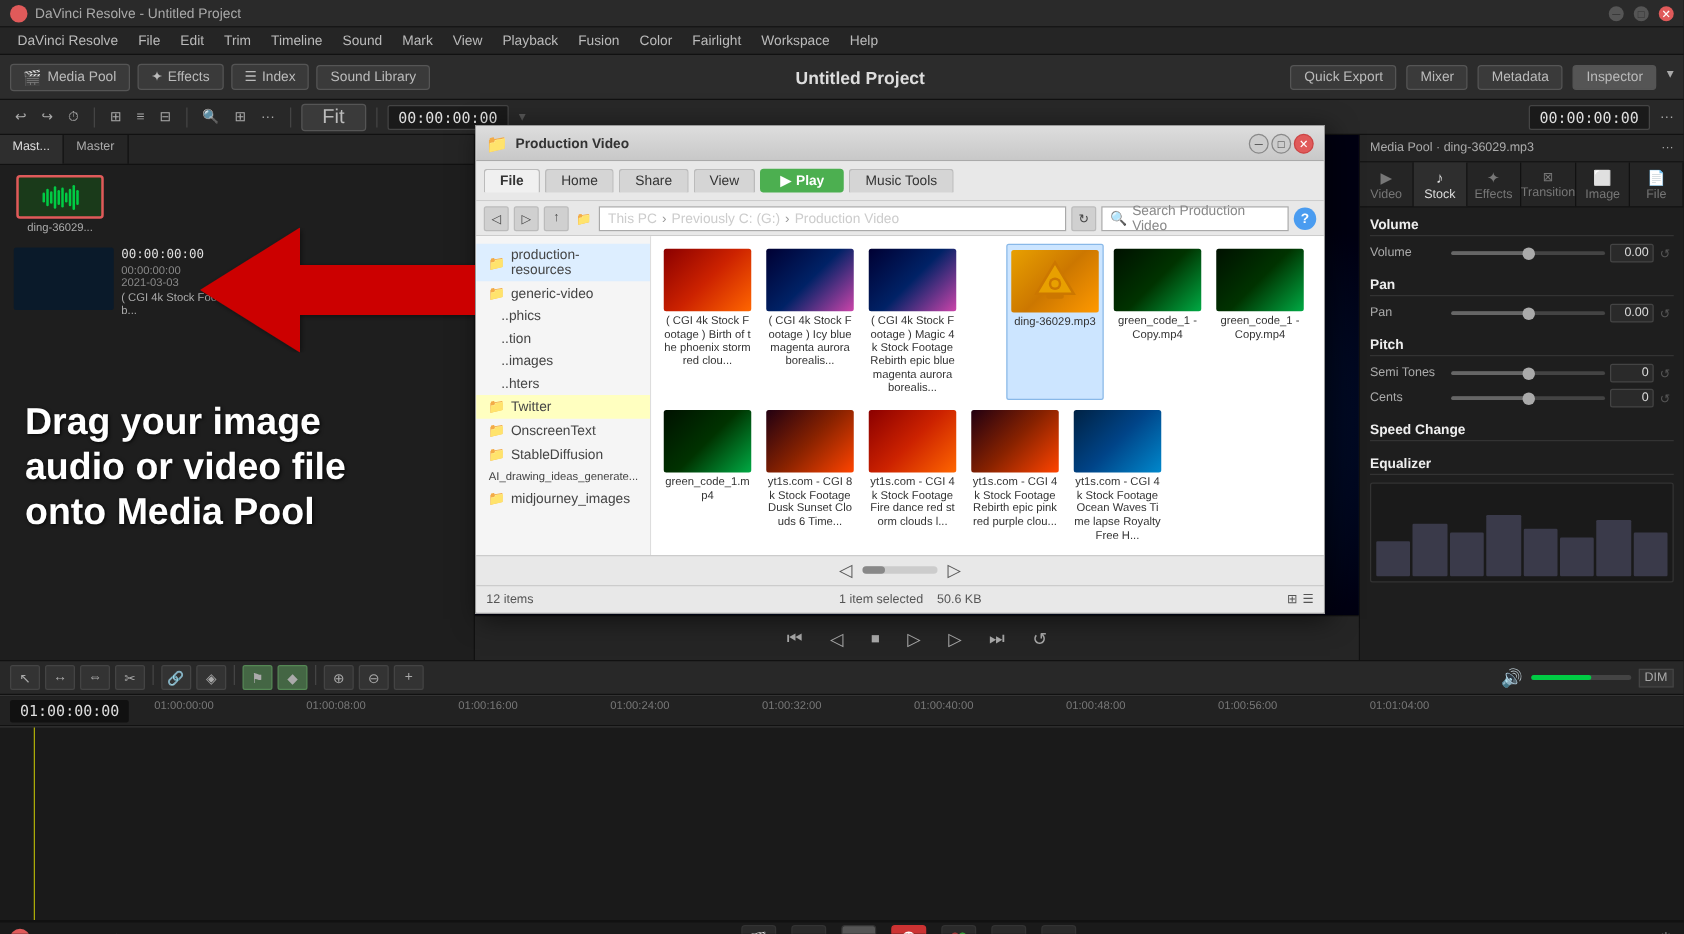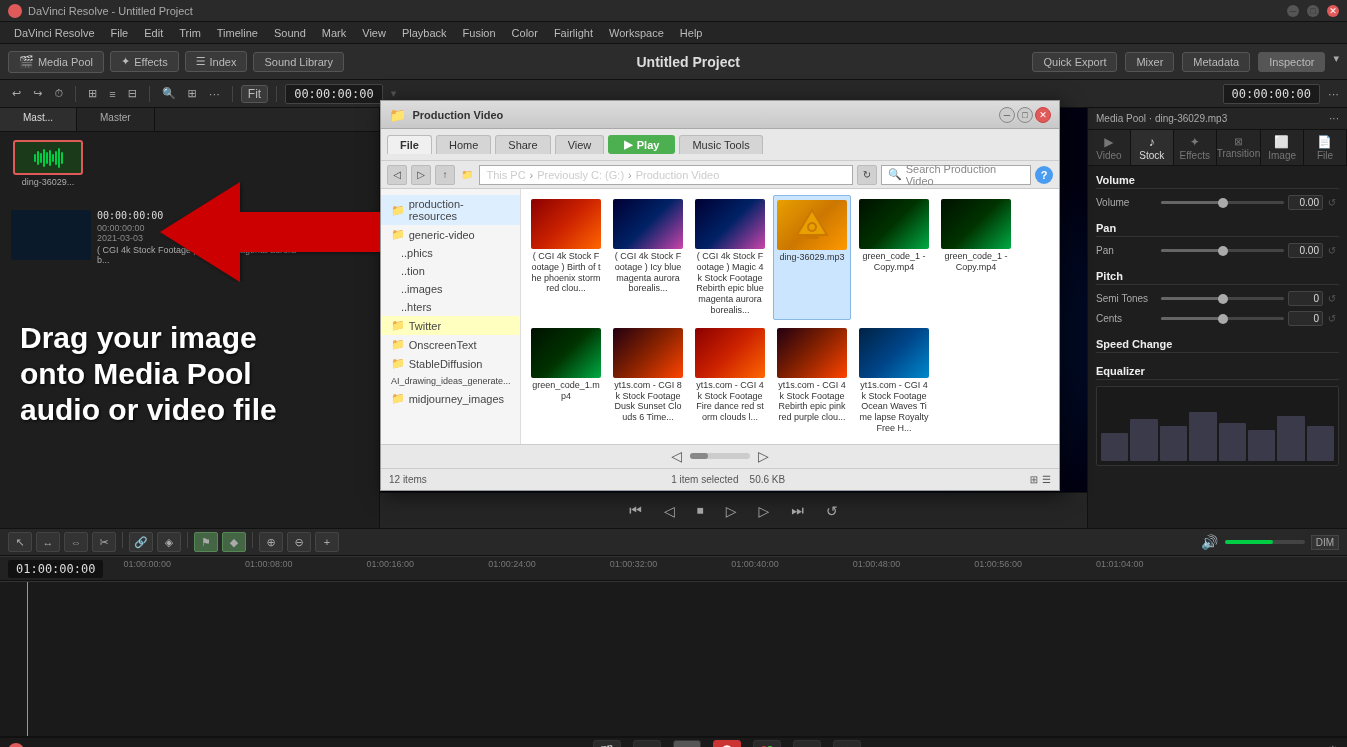--- a/index.html
+++ b/index.html
@@ -34,21 +34,21 @@
       height: 28px; background: #282828; display: flex; align-items: center; padding: 0 8px; border-bottom: 1px solid #111; justify-content: space-between;
     }
     .sec-left { display: flex; align-items: center; gap: 4px; }
     .timecode { background: #1a1a1a; border: 1px solid #444; padding: 2px 8px; font-family: monospace; font-size: 12px; color: #ddd; border-radius: 2px; }
 
     
     .media-pool-panel {
       width: 380px; background: #1e1e1e; border-right: 1px solid #111; display: flex; flex-direction: column;
     }
     .panel-tabs { display: flex; height: 24px; background: #252525; border-bottom: 1px solid #111; }
-    .panel-tab { padding: 4px 23px; font-size: 10px; color: #aaa; cursor: pointer; border-right: 1px solid #111; }
+    .panel-tab { padding: 4px 10px; font-size: 10px; color: #aaa; cursor: pointer; border-right: 1px solid #111; }
     .panel-tab.active { background: #2e2e2e; color: #ddd; }
 
     .media-pool-content { flex: 1; position: relative; padding: 8px; }
 
     
     .drag-overlay { position: absolute; left: 20px; bottom: 100px; z-index: 5; pointer-events: none; }
     .drag-overlay-text { font-size: 30px; font-weight: bold; color: white; line-height: 1.2; text-shadow: 1px 1px 3px rgba(0,0,0,0.8); }
     .media-label { font-size: 9px; color: #aaa; text-align: center; margin-top: 2px; word-break: break-all; max-width: 80px; }
 
     
@@ -124,21 +124,21 @@
     .fd-path { flex: 1; background: white; border: 1px solid #aaa; height: 20px; padding: 0 6px; font-size: 11px; display: flex; align-items: center; gap: 4px; }
     .fd-path-sep { color: #999; }
     .fd-search { width: 150px; background: white; border: 1px solid #aaa; height: 20px; padding: 0 6px; font-size: 11px; display: flex; align-items: center; gap: 4px; color: #888; }
 
     .fd-body { display: flex; flex: 1; background: white; }
     .fd-sidebar { width: 140px; background: #f5f5f5; border-right: 1px solid #ddd; padding: 6px 0; }
     .fd-sidebar-item { padding: 3px 10px; font-size: 11px; color: #444; cursor: pointer; display: flex; align-items: center; gap: 4px; }
 
     .fd-main { flex: 1; background: white; padding: 6px; overflow: auto; display: flex; flex-wrap: wrap; gap: 4px; align-content: flex-start; }
     .fd-item { width: 78px; display: flex; flex-direction: column; align-items: center; padding: 4px; cursor: pointer; border-radius: 2px; }
-    .fd-item.selected { background: #cce5ff; border: 1px solid #88b8e8; }
+    .fd-item.selected { background: #cce5ff; border: 1px solid #88b8e8; margin-left: 32px; }
     .fd-item-thumb { width: 70px; height: 50px; background: #ddd; border-radius: 2px; overflow: hidden; position: relative; }
     .fd-item-label { font-size: 9px; color: #333; text-align: center; margin-top: 2px; word-break: break-all; max-width: 75px; line-height: 1.2; }
 
     .fd-status-bar { height: 22px; background: #e8e8e8; border-top: 1px solid #ccc; display: flex; align-items: center; padding: 0 8px; font-size: 10px; color: #555; justify-content: space-between; }
 
     
     .thumb-red { background: linear-gradient(135deg, #8b0000, #cc2200, #ff6600); }
     .thumb-blue-aurora { background: linear-gradient(135deg, #000033, #002266, #cc44aa); }
     .thumb-green-matrix { background: linear-gradient(135deg, #001100, #003300, #00aa44); }
     .thumb-orange-clouds { background: linear-gradient(135deg, #220011, #882200, #ff4400); }
@@ -236,42 +236,42 @@
     <span style="cursor:pointer;color:#aaa;padding:2px 4px;">⏱</span>
     <span style="width:1px;height:16px;background:#444;margin:0 4px;"></span>
     <span style="cursor:pointer;color:#aaa;padding:2px 4px;">⊞</span>
     <span style="cursor:pointer;color:#aaa;padding:2px 4px;">≡</span>
     <span style="cursor:pointer;color:#aaa;padding:2px 4px;">⊟</span>
     <span style="width:1px;height:16px;background:#444;margin:0 4px;"></span>
     <span style="cursor:pointer;color:#aaa;padding:2px 4px;">🔍</span>
     <span style="cursor:pointer;color:#aaa;padding:2px 4px;">⊞</span>
     <span style="cursor:pointer;color:#aaa;padding:2px 4px;">···</span>
     <span style="width:1px;height:16px;background:#444;margin:0 4px;"></span>
-    <span class="toolbar-btn" style="padding:1px 6px;font-size:12px;">Fit</span>
+    <span class="toolbar-btn" style="padding:1px 16px;font-size:16px;">Fit</span>
     <span style="width:1px;height:16px;background:#444;margin:0 4px;"></span>
     <span class="timecode">00:00:00:00</span>
     <span style="color:#555;margin:0 4px;">▾</span>
   </div>
   <div style="display:flex;align-items:center;gap:8px;">
     <span class="timecode">00:00:00:00</span>
     <span style="cursor:pointer;color:#aaa;">···</span>
   </div>
 </div>
 
 <div style="display:flex;height:420px;">
 
   <div class="media-pool-panel">
     <div class="panel-tabs">
       <div class="panel-tab active">Mast...</div>
       <div class="panel-tab">Master</div>
     </div>
 
     <div class="media-pool-content">
 
-      <div class="mp-audio-item" style="margin-bottom:20px;">
+      <div class="mp-audio-item" style="margin-bottom:8px;">
         <div class="mp-audio-thumb">
           <div class="waveform">
             <div class="wave-bar" style="height:8px;"></div>
             <div class="wave-bar" style="height:14px;"></div>
             <div class="wave-bar" style="height:10px;"></div>
             <div class="wave-bar" style="height:18px;"></div>
             <div class="wave-bar" style="height:12px;"></div>
             <div class="wave-bar" style="height:16px;"></div>
             <div class="wave-bar" style="height:8px;"></div>
             <div class="wave-bar" style="height:14px;"></div>
@@ -289,22 +289,22 @@
             <div style="font-size:10px;color:#ddd;font-family:monospace;">00:00:00:00</div>
             <div style="font-size:9px;color:#888;margin-top:2px;">00:00:00:00</div>
             <div style="font-size:9px;color:#888;">2021-03-03</div>
             <div style="font-size:9px;color:#aaa;margin-top:2px;max-width:200px;">( CGI 4k Stock Footage ) Icy blue magenta aurora b...</div>
           </div>
         </div>
       </div>
 
       <div class="drag-overlay">
         <div class="drag-overlay-text">Drag your image</div>
+        <div class="drag-overlay-text">audio or video file</div>
         <div class="drag-overlay-text">onto Media Pool</div>
-        <div class="drag-overlay-text">audio or video file</div>
       </div>
 
       <div class="red-arrow">
         <svg width="220" height="100" viewBox="0 0 220 100">
           <defs>
             <filter id="shadow">
               <feDropShadow dx="1" dy="1" stdDeviation="2" flood-color="rgba(0,0,0,0.5)"></feDropShadow>
             </filter>
           </defs>
 

